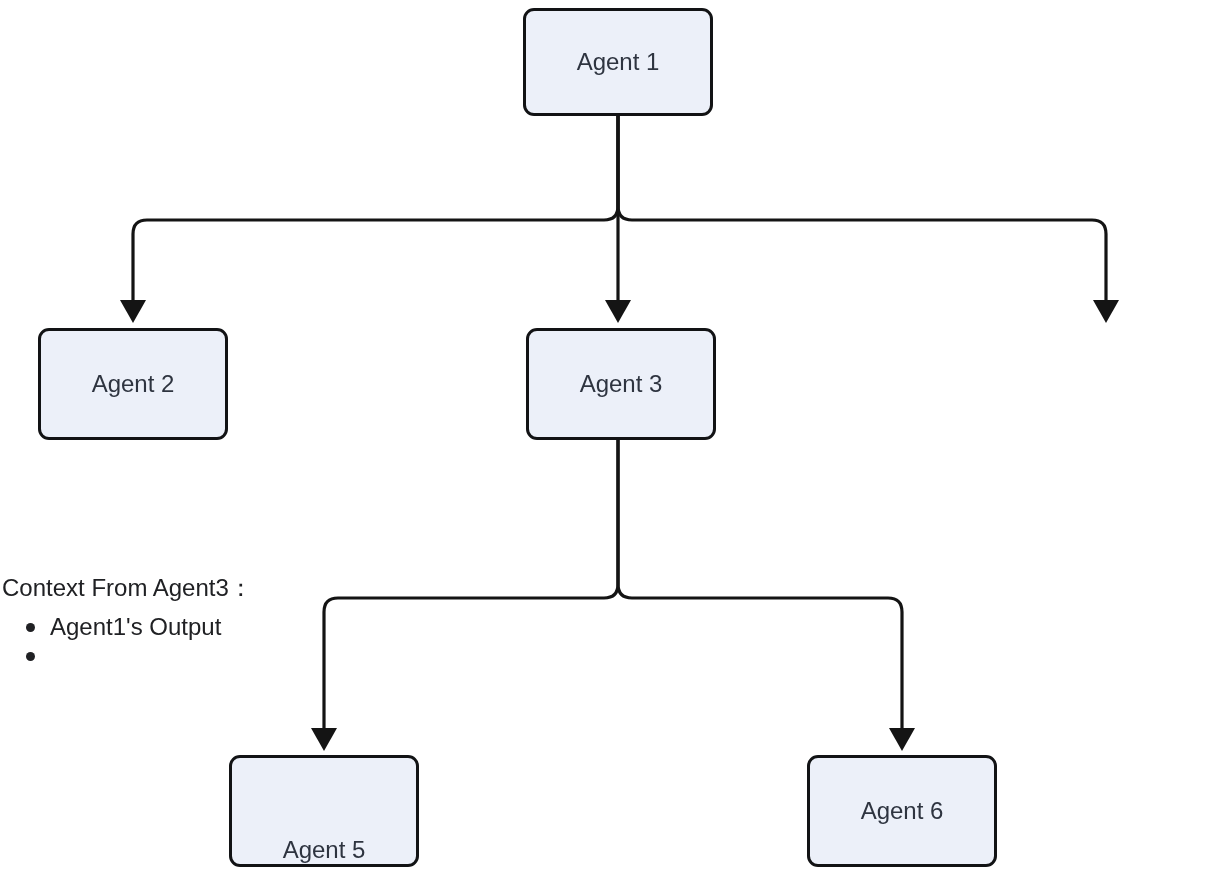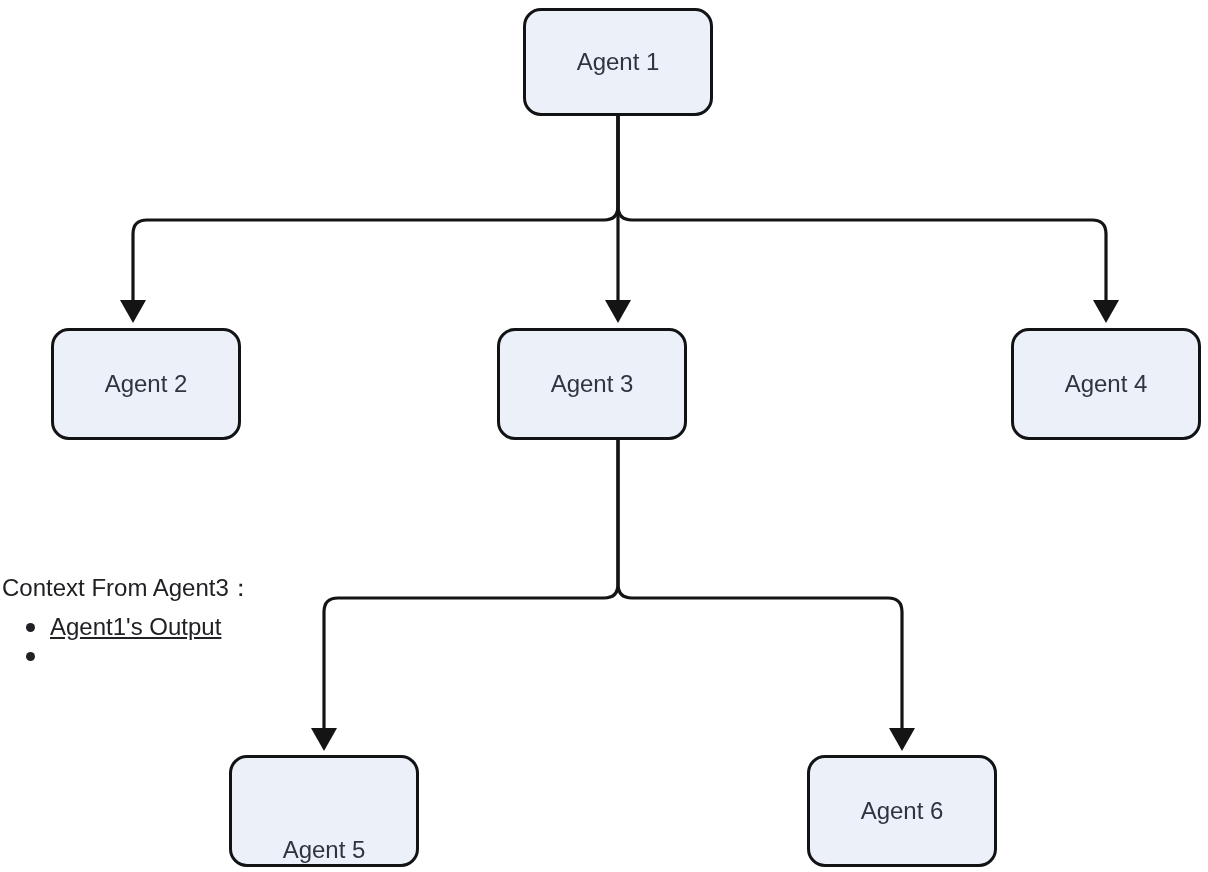--- a/index.html
+++ b/index.html
@@ -31,31 +31,31 @@
   .arrowhead {
     fill: #141414;
     stroke: none;
   }
   .node {
     position: absolute;
     width: 190px;
     height: 112px;
     background: #ECF0F9;
     border: 3.2px solid #121315;
-    border-radius: 18px;
+    border-radius: 11px;
     box-sizing: border-box;
     display: flex;
     align-items: center;
     justify-content: center;
     font-size: 24px;
     color: #2E3440;
   }
   .node-agent1 { left: 523px; top: 8px;  height: 108px; }
-  .node-agent2 { left: 38px;  top: 328px; margin-left: 13px; }
-  .node-agent3 { left: 497px; top: 328px; }
+  .node-agent2 { left: 38px;  top: 328px; }
+  .node-agent3 { left: 526px; top: 328px; }
   .node-agent4 { left: 1011px; top: 328px; }
   .node-agent5 { left: 229px; top: 755px; align-items: flex-end; }
   .node-agent6 { left: 807px; top: 755px; }
   .annotation {
     position: absolute;
     left: 2px;
     top: 573px;
     color: #202124;
   }
   .annotation-title {
@@ -74,21 +74,20 @@
     width: 9px;
     height: 9px;
     border-radius: 50%;
     background: #202124;
     margin-right: 15px;
     flex: 0 0 auto;
   }
   .annotation-item-text {
     font-size: 24px;
     line-height: 28px;
-    text-decoration: underline;
   }
 </style>
 </head>
 <body>
 
 <div class="canvas">
 
   <svg class="edges-layer" viewBox="0 0 1208 872" xmlns="http://www.w3.org/2000/svg">
 
     <path class="edge-path" d="M618,116 L618,206 Q618,220 604,220 L147,220 Q133,220 133,234 L133,301"></path>
@@ -109,23 +108,20 @@
 
   <div class="node node-agent1">
     <span>Agent 1</span>
   </div>
   <div class="node node-agent2">
     <span>Agent 2</span>
   </div>
   <div class="node node-agent3">
     <span>Agent 3</span>
   </div>
-  <div class="node node-agent4">
-    <span>Agent 4</span>
-  </div>
   <div class="node node-agent5">
     <span>Agent 5</span>
   </div>
   <div class="node node-agent6">
     <span>Agent 6</span>
   </div>
 
   <div class="annotation">
     <div class="annotation-title">Context From Agent3：</div>
     <div class="annotation-item">

